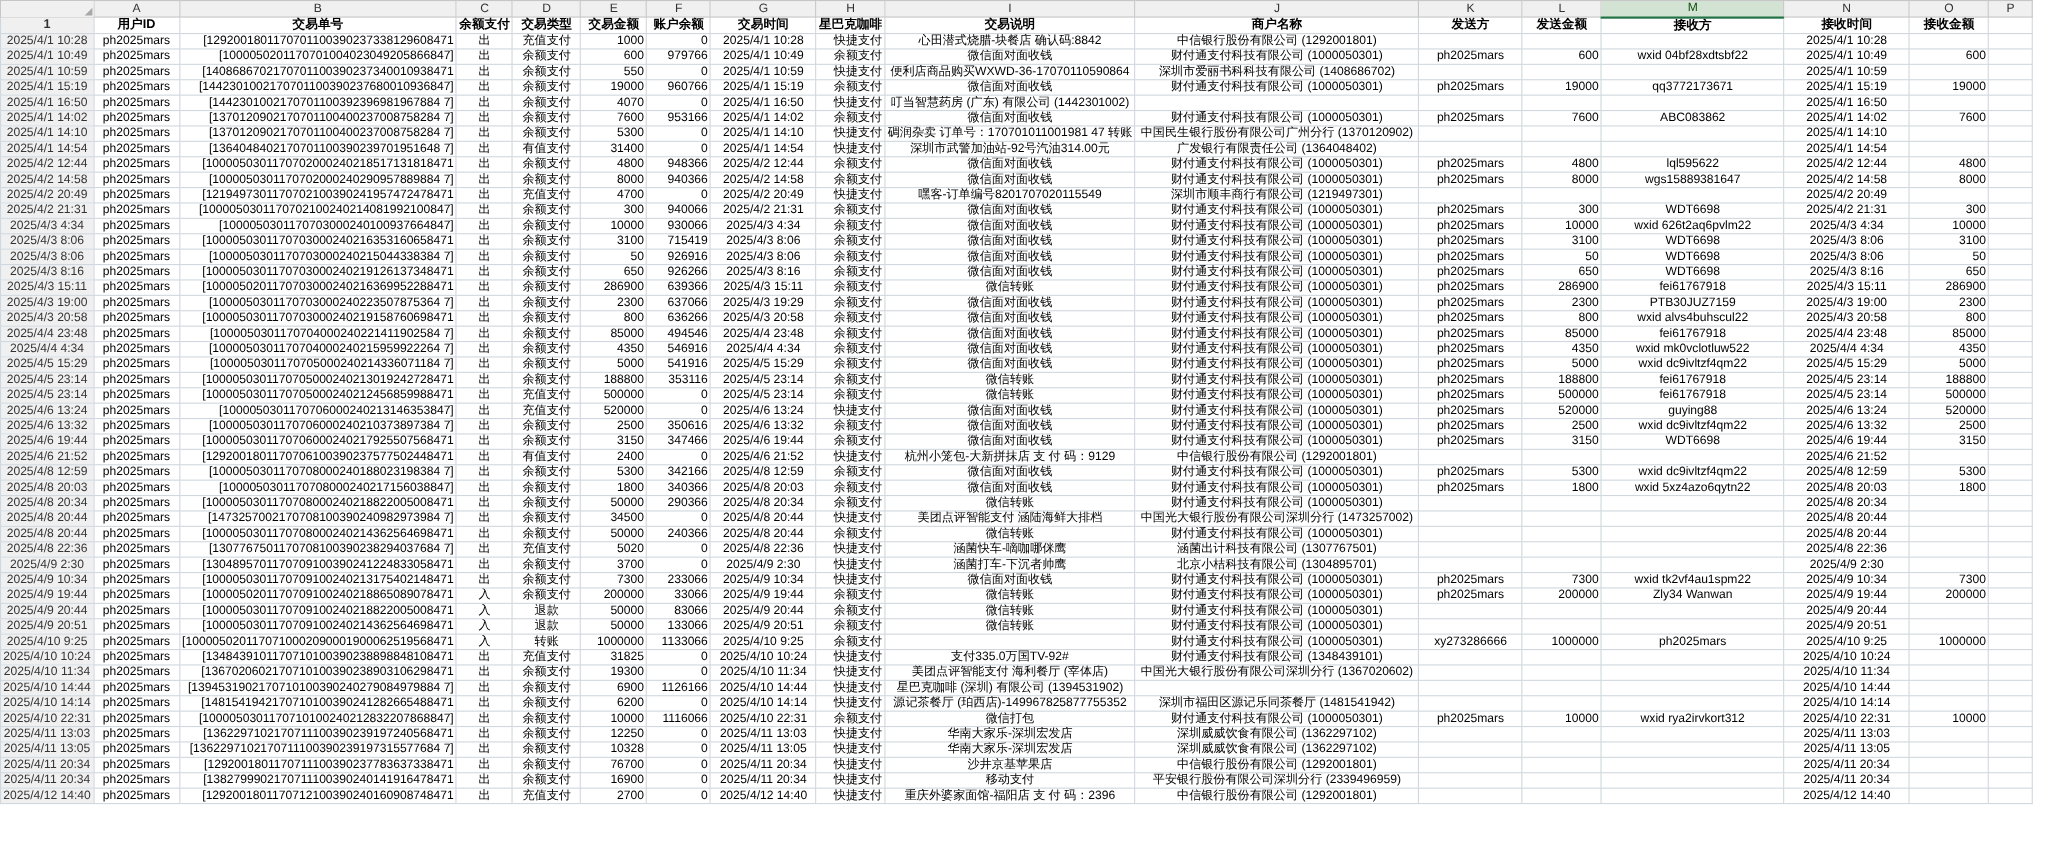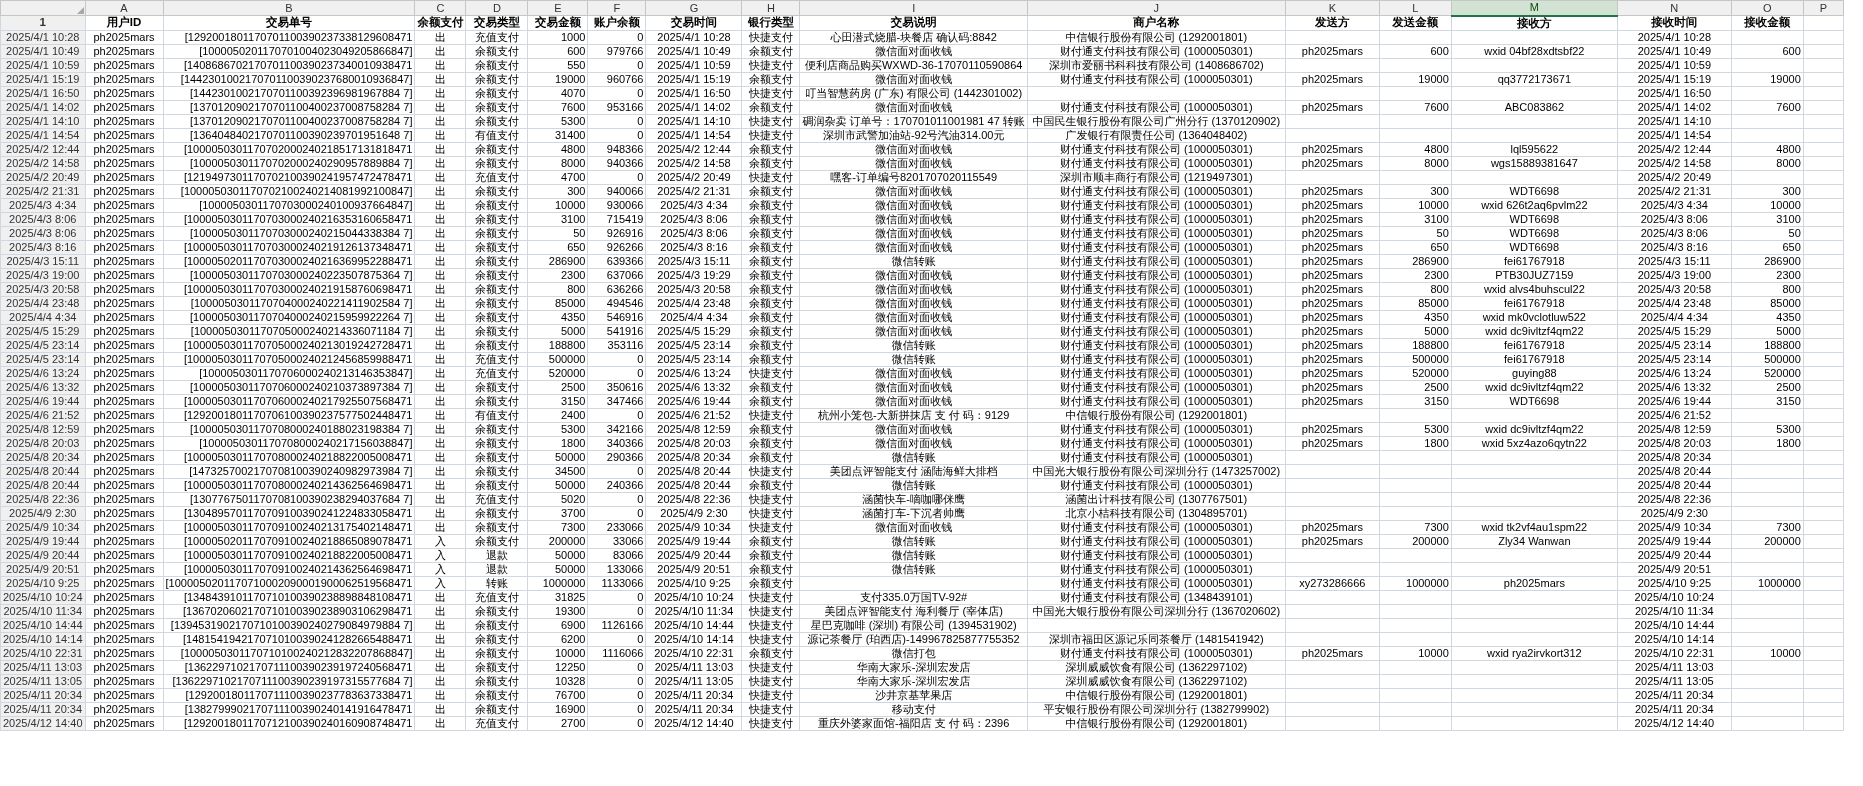--- a/index.html
+++ b/index.html
@@ -82,21 +82,21 @@
     text-align: center;
   }
   td.selcol-top { border-top: 2px solid #217346; margin-left: 36px; }
   .w-a { width: 78px; }
   .w-b { width: 238px; }
   .w-c { width: 44px; }
   .w-d { width: 62px; }
   .w-e { width: 60px; }
   .w-f { width: 58px; }
   .w-g { width: 96px; }
-  .w-h { width: 58px; }
+  .w-h { width: 58px; text-align: right; }
   .w-i { width: 224px; }
   .w-j { width: 258px; }
   .w-k { width: 94px; }
   .w-l { width: 72px; }
   .w-m { width: 166px; }
   .w-n { width: 114px; }
   .w-o { width: 72px; }
   .w-p { width: 40px; }
 </style>
 </head>
@@ -128,21 +128,21 @@
         </tr>
         <tr class="hdr">
           <td class="rowhead">1</td>
           <td class="w-a c-center">用户ID</td>
           <td class="w-b c-center">交易单号</td>
           <td class="w-c c-center">余额支付</td>
           <td class="w-d c-center">交易类型</td>
           <td class="w-e c-center">交易金额</td>
           <td class="w-f c-center">账户余额</td>
           <td class="w-g c-center">交易时间</td>
-          <td class="w-h c-center">银行类型</td>
+          <td class="w-h c-center">星巴克咖啡</td>
           <td class="w-i c-center">交易说明</td>
           <td class="w-j c-center">商户名称</td>
           <td class="w-k c-center">发送方</td>
           <td class="w-l c-center">发送金额</td>
           <td class="w-m c-center selcol selcol-top">接收方</td>
           <td class="w-n c-center">接收时间</td>
           <td class="w-o c-center">接收金额</td>
           <td class="w-p c-center"></td>
         </tr>
         <tr>
@@ -1061,21 +1061,21 @@
           <td class="rowhead">2025/4/11 20:34</td>
           <td class="w-a c-center">ph2025mars</td>
           <td class="w-b c-left">[1382799902170711100390240141916478471</td>
           <td class="w-c c-center">出</td>
           <td class="w-d c-center">余额支付</td>
           <td class="w-e c-right">16900</td>
           <td class="w-f c-right">0</td>
           <td class="w-g c-center">2025/4/11 20:34</td>
           <td class="w-h c-center">快捷支付</td>
           <td class="w-i c-center">移动支付</td>
-          <td class="w-j c-center">平安银行股份有限公司深圳分行 (1382799902)</td>
+          <td class="w-j c-center">平安银行股份有限公司深圳分行 (2339496959)</td>
           <td class="w-k c-center"></td>
           <td class="w-l c-right"></td>
           <td class="w-m c-center selcol"></td>
           <td class="w-n c-center">2025/4/11 20:34</td>
           <td class="w-o c-right"></td>
           <td class="w-p"></td>
         </tr>
         <tr>
           <td class="rowhead">2025/4/12 14:40</td>
           <td class="w-a c-center">ph2025mars</td>

